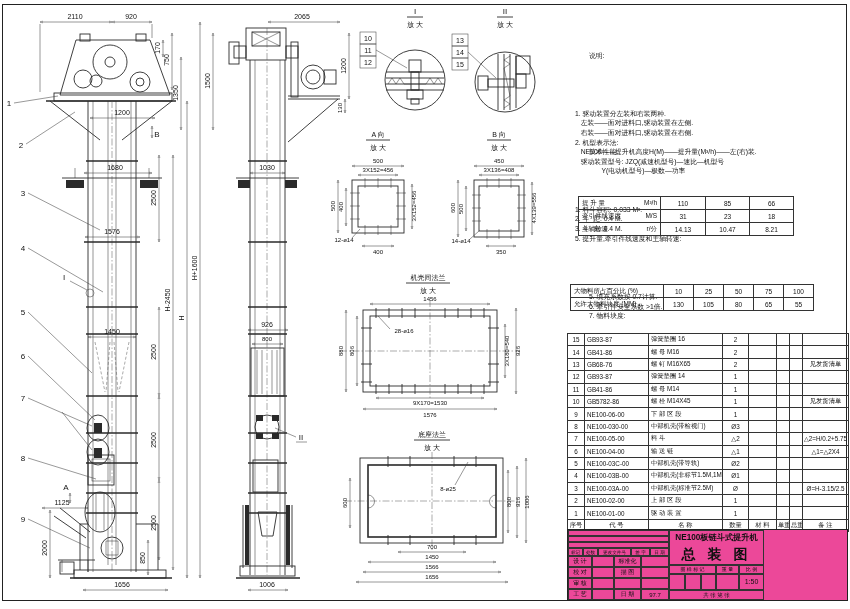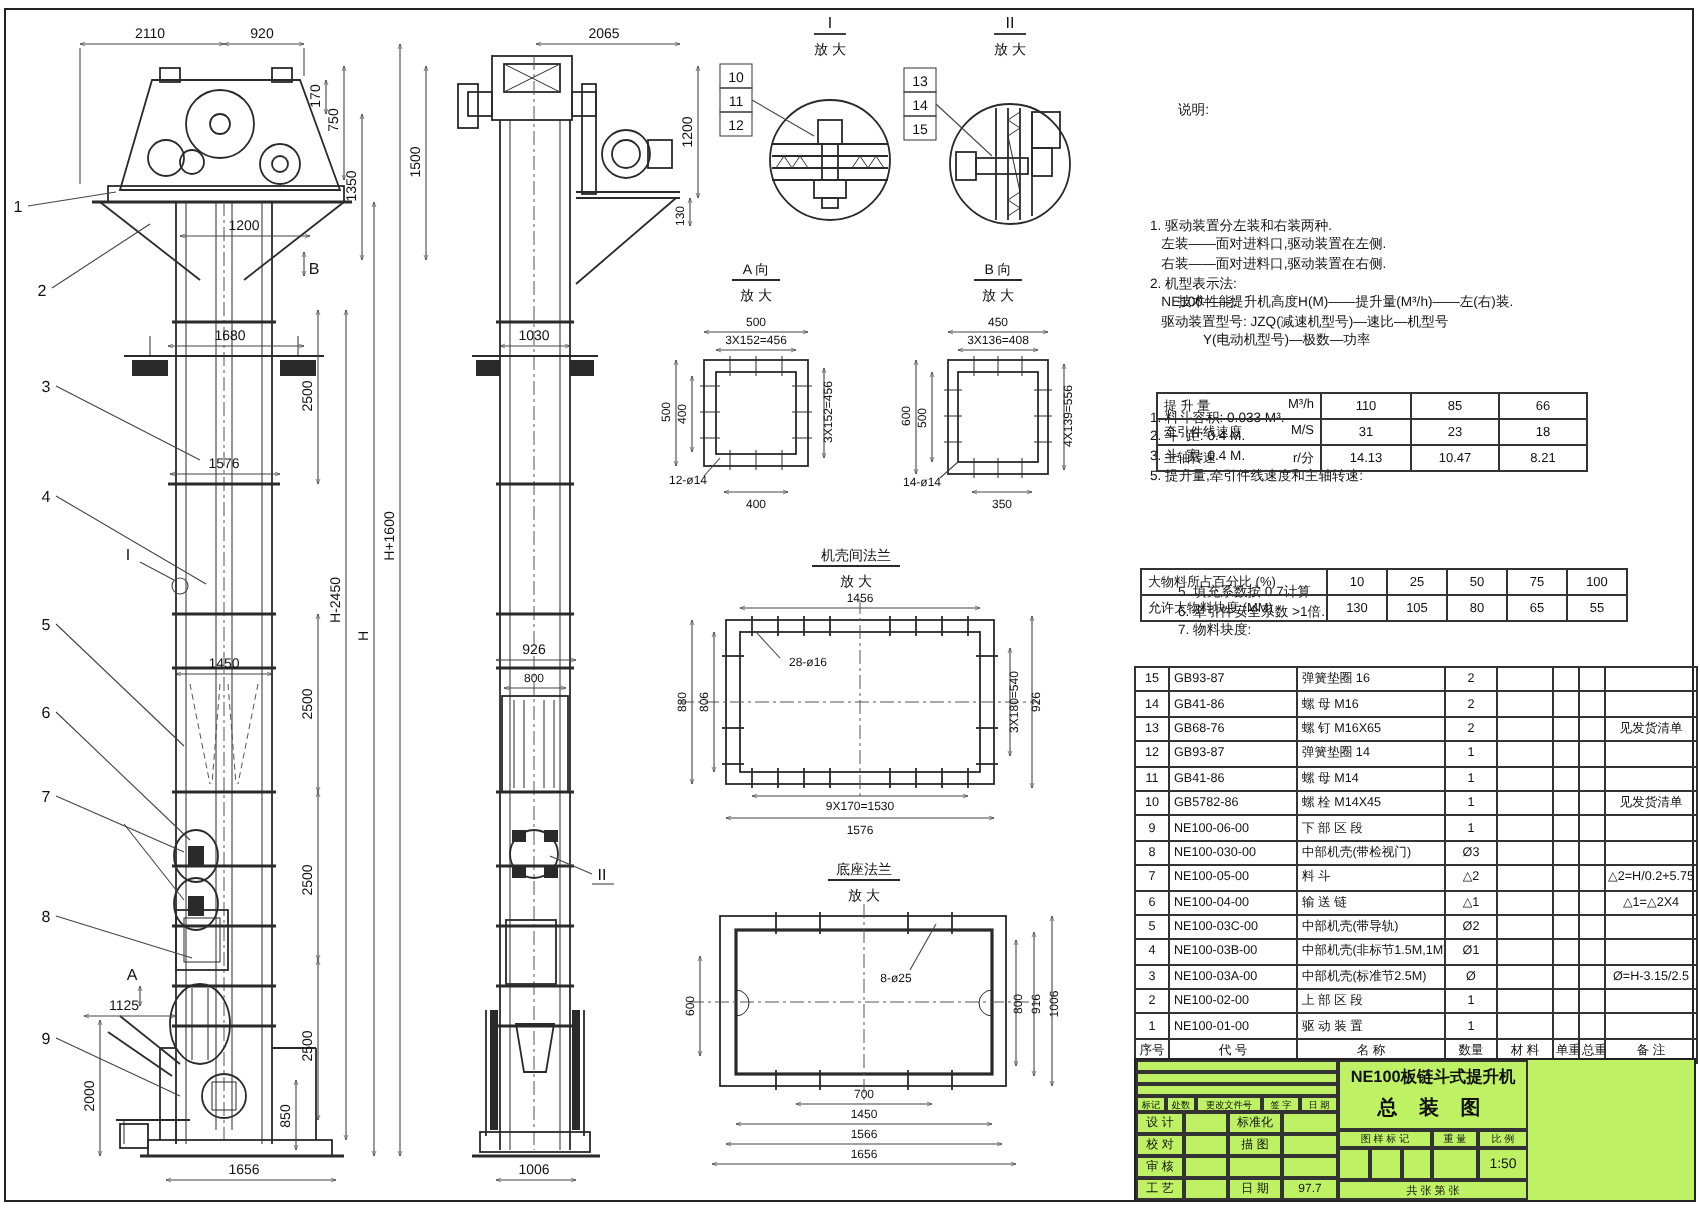--- a/index.html
+++ b/index.html
@@ -23,21 +23,21 @@
   .notes{font-size:6.8px;line-height:9.6px;white-space:pre-wrap;color:#111;}
   table{border-collapse:collapse;table-layout:fixed;}
   td,th{border:0.8px solid #333;font-size:6.5px;padding:0 1px;overflow:hidden;white-space:nowrap;
         font-weight:normal;text-align:center;height:12px;}
   .spec1 td:first-child{text-align:left;padding-left:3px;}
   .spec2 td:first-child{text-align:left;padding-left:3px;}
   .bom td{height:11.4px;font-size:6.3px;}
   .bom td.nm{text-align:left;padding-left:2px;}
   .bom td.cd{text-align:left;padding-left:2px;}
   
-  .tb-grid{display:flex;border:1.2px solid #222;box-sizing:border-box;background:#bef264;}
+  .tb-grid{display:flex;border:1.2px solid #222;box-sizing:border-box;background:#ec4899;}
   .tb-grid *{box-sizing:border-box;}
   .cell{border:0.6px solid #333;font-size:6px;display:flex;align-items:center;justify-content:center;overflow:hidden;white-space:nowrap;}
   .row{display:flex;}
 </style>
 </head>
 <body>
 
 <div id="sheet">
   <div id="border"></div>
 
@@ -806,21 +806,21 @@
             <div class="cell" style="width:22px;"></div>
             <div class="cell" style="width:27px;">日 期</div>
             <div class="cell" style="width:28px;">97.7</div>
           </div>
         </div>
     </div>
 
     <div style="width:95px;display:flex;flex-direction:column;">
       <div class="cell" style="height:36px;flex-direction:column;justify-content:center;">
         <div style="font-size:8.2px;font-weight:bold;">NE100板链斗式提升机</div>
-        <div style="font-size:10px;font-weight:bold;letter-spacing:4px;margin-top:3px;">总  装  图</div>
+        <div style="font-size:14px;font-weight:bold;letter-spacing:4px;margin-top:3px;">总  装  图</div>
       </div>
       <div class="row" style="height:9px;">
         <div class="cell" style="width:47px;font-size:5px;">图 样 标 记</div>
         <div class="cell" style="width:23px;font-size:5px;">重 量</div>
         <div class="cell" style="width:25px;font-size:5px;">比 例</div>
       </div>
       <div class="row" style="height:17px;">
         <div class="cell" style="width:16px;"></div>
           <div class="cell" style="width:16px;"></div>
           <div class="cell" style="width:15px;"></div>

